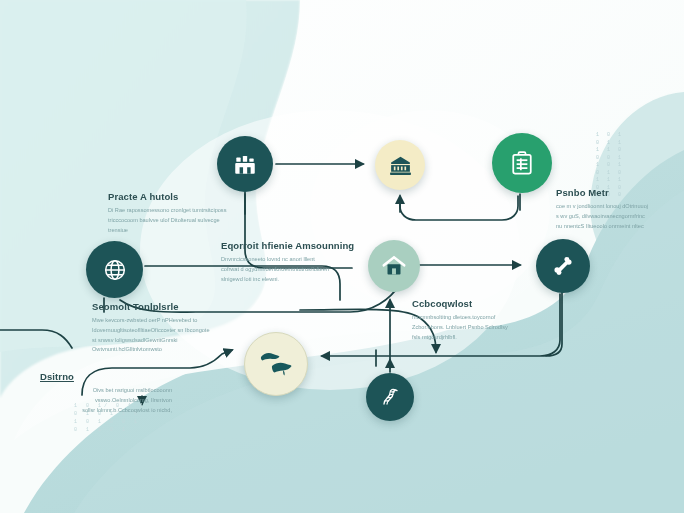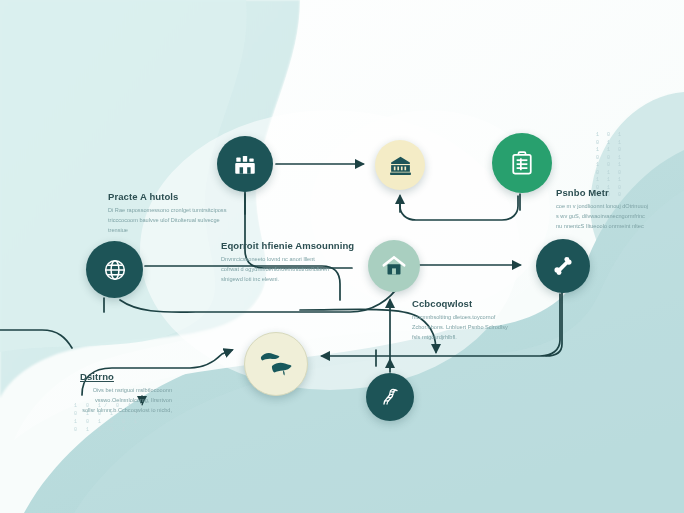--- a/index.html
+++ b/index.html
@@ -284,32 +284,41 @@
 
   <div class="tblock" style="left:556px;top:188px;width:128px;">
     <p class="ttl">Psnbo Metr</p>
     <p class="bdy">
       <span>coe m v jondlioonnt lonouj dOtrinuuoj</span>
       <span>s wv guS, dilvwaoirvanecngormfrinc</span>
       <span>nu nnentcS Iltueoolo onrmeint nltec</span>
     </p>
   </div>
 
+  <div class="tblock" style="left:92px;top:302px;width:152px;">
+    <p class="ttl">Seomolt Tonlplsrle</p>
+    <p class="bdy">
+      <span>Mwe kevcors-zwbsted  oerP nPHevebed to</span>
+      <span>IdovernuugltisoteoflltiaeOficcceter  sn Ibcongote</span>
+      <span>st  snwsv loligwsdsadlGewritGnrski</span>
+      <span>Owtvnunti.hclGlltnlvtomwsto</span>
+    </p>
+  </div>
 
   <div class="tblock" style="left:412px;top:299px;width:142px;">
     <p class="ttl">Ccbcoqwlost</p>
     <p class="bdy">
       <span>mocmnbsoltitng dletoes.toycornof</span>
       <span>Zcbor.ebons. Lnbluert Psnbo Sclrodlsy</span>
       <span>fsls mtgcsrdjrhlbfl.</span>
     </p>
   </div>
 
   <div class="tblock" style="left:40px;top:372px;width:132px;text-align:right;">
-    <p class="ttl" style="text-align:center;padding-right:18px;text-decoration:underline;">Dsitrno</p>
+    <p class="ttl" style="text-align:left;padding-right:18px;text-decoration:underline;">Dsitrno</p>
     <p class="bdy" style="text-align:right;">
       <span>Oivs  bet  nsriguoi  mslbtlocooonn</span>
       <span>vsswo.Oelmnlolcomg,  Ilrsntvon</span>
       <span>sollsr lolmnr.b.Ccbcoqwlost io  nicbd,</span>
     </p>
   </div>
 
   <div class="codecol" style="left:596px;top:132px;">
     <div>1 0 1</div>
     <div>0 1 1</div>

